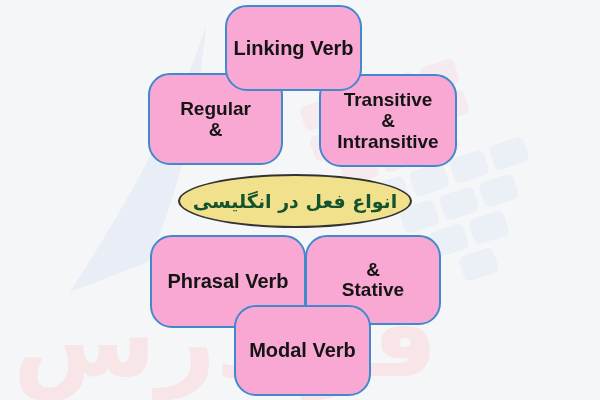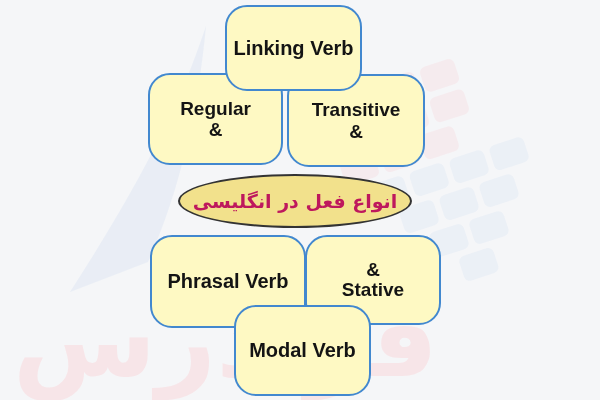--- a/index.html
+++ b/index.html
@@ -19,46 +19,46 @@
     z-index:0;
     font-family:"DejaVu Sans",sans-serif;
     font-weight:bold;font-size:104px;line-height:1;
     color:#f8e3e6;opacity:.85;
     text-align:center;white-space:nowrap;
     user-select:none;pointer-events:none;
   }
   
   .node{
     position:absolute;box-sizing:border-box;
-    background:#fef9c3;
+    background:#f9a8d4;
     border:2px solid #4288cf;
     border-radius:22px;
     display:flex;align-items:center;justify-content:center;
     text-align:center;
     color:#141414;font-weight:bold;font-size:20px;line-height:1.12;
   }
   .node .line{display:block;}
   .z1{z-index:1;}
   .z2{z-index:2;}
   #node-linking   {left:225px;top:5px;  width:137px;height:86px;}
   #node-regular   {left:148px;top:73px; width:135px;height:92px;font-size:19px;text-align:center;}
-  #node-transitive{left:287px;top:74px; width:138px;height:93px;font-size:19px;}
+  #node-transitive{left:319px;top:74px; width:138px;height:93px;font-size:19px;}
   #node-phrasal   {left:150px;top:235px;width:156px;height:93px;}
   #node-action    {left:305px;top:235px;width:136px;height:90px;font-size:19px;line-height:1.05;}
   #node-modal     {left:234px;top:305px;width:137px;height:91px;}
   
   #center-ellipse{
     position:absolute;left:178px;top:174px;width:234px;height:54px;
     z-index:2;box-sizing:border-box;
     background:#f2e18c;
     border:2px solid #333333;
     border-radius:50%;
     display:flex;align-items:center;justify-content:center;
     font-family:"DejaVu Sans",sans-serif;
-    font-weight:bold;font-size:19px;color:#be185d;
+    font-weight:bold;font-size:19px;color:#14532d;
   }
 </style>
 </head>
 <body>
 
 <div id="canvas">
 
   <svg id="wm-svg" width="600" height="400" viewBox="0 0 600 400" aria-hidden="true">
 
     <path d="M206,26 C178,112 132,196 70,292 L148,262 C178,196 198,112 206,26 Z" fill="#e1e8f3" opacity="0.6"></path>
@@ -102,20 +102,21 @@
     <div>
       <span class="line">Regular</span>
       <span class="line">&amp;</span>
     </div>
   </div>
 
   <div class="node z1" id="node-transitive">
     <div>
       <span class="line">Transitive</span>
       <span class="line">&amp;</span>
+      <span class="line">Intransitive</span>
     </div>
   </div>
 
   <div id="center-ellipse" dir="rtl">
     <span>انواع فعل در انگلیسی</span>
   </div>
 
   <div class="node z1" id="node-phrasal">
     <span class="line">Phrasal Verb</span>
   </div>

